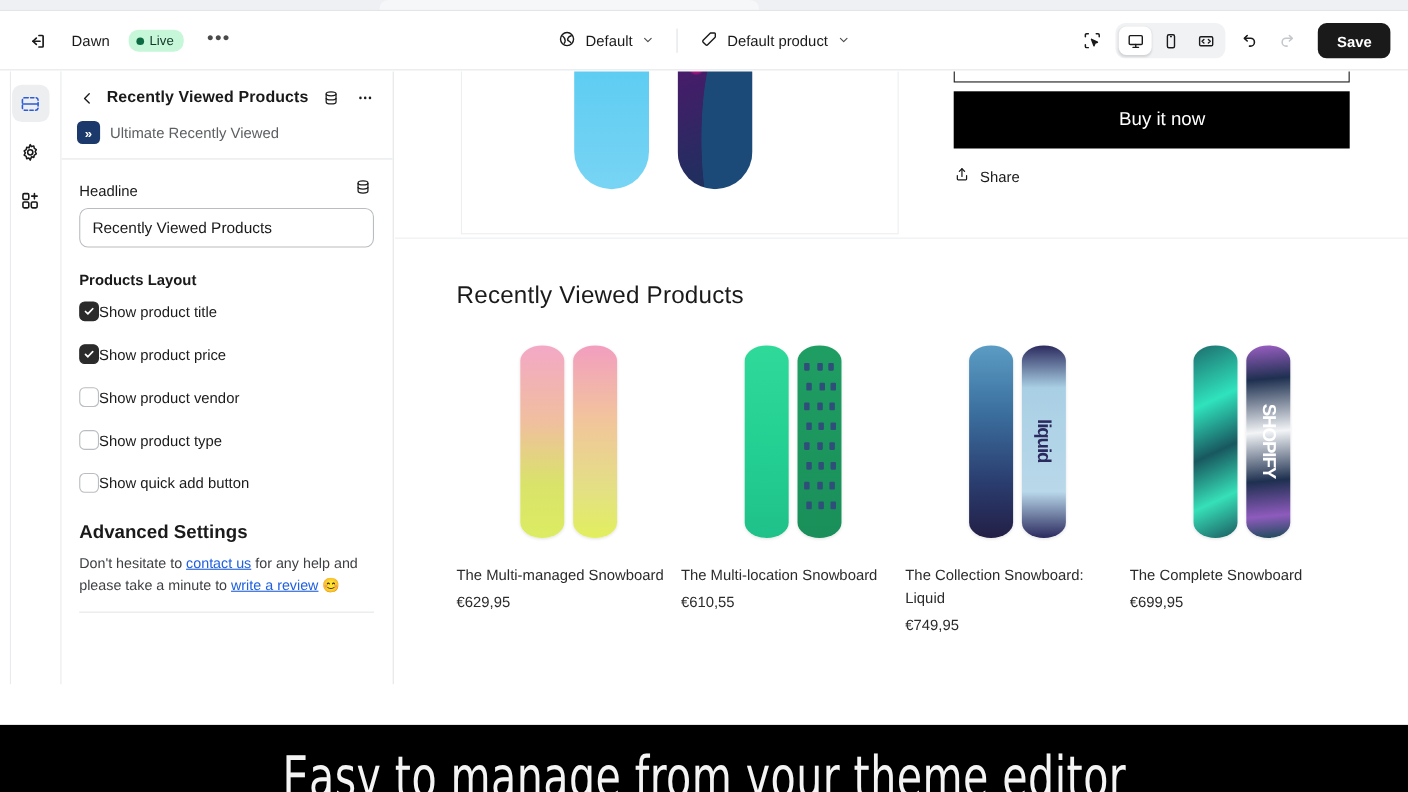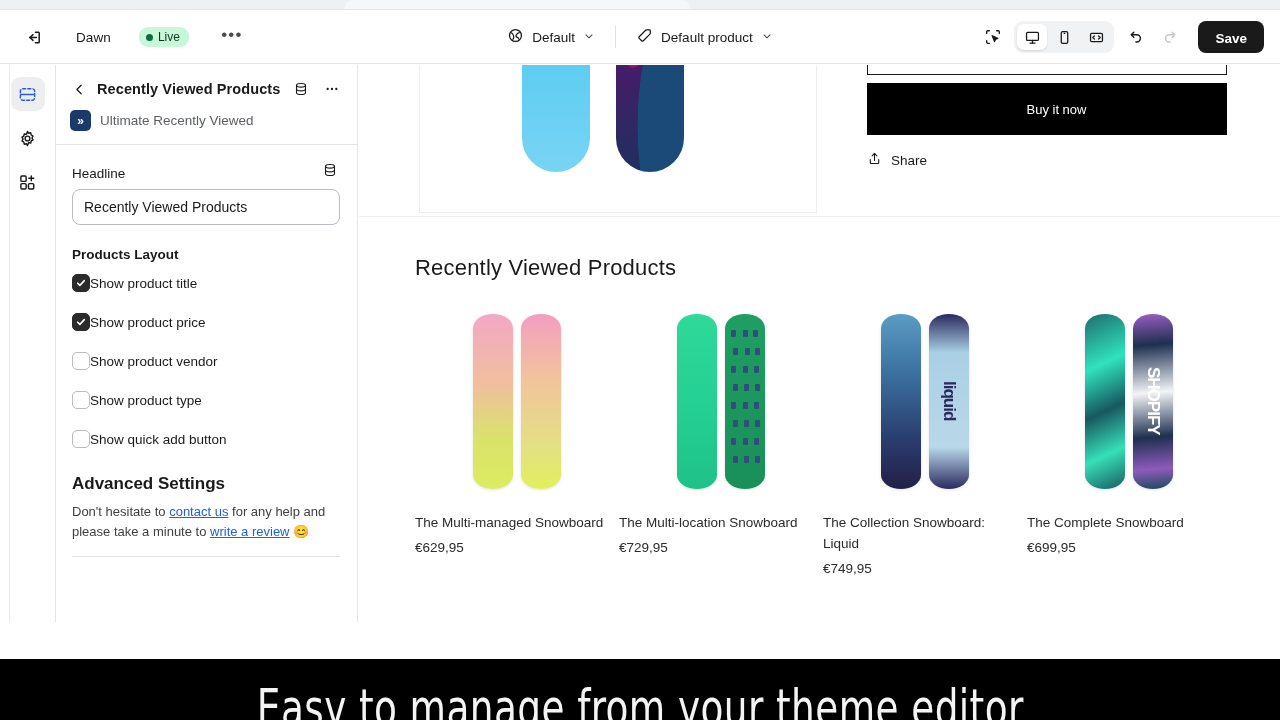--- a/index.html
+++ b/index.html
@@ -15,21 +15,21 @@
     background:#eef0f3; }
   .chrome-tab { position:absolute; top:0; left:345px; width:345px; height:9px;
     background:#f6f7f9; border-radius:8px 8px 0 0; }
   .chrome-line { position:absolute; top:9px; left:0; width:1280px; height:1px;
     background:#e3e5e8; }
 
   
   .topbar { position:absolute; top:10px; left:0; width:1280px; height:54px;
     background:#fff; border-bottom:1px solid #e3e5e8; }
   .tb-left { position:absolute; left:18px; top:0; height:54px; display:flex;
-    align-items:center; gap:28px; }
+    align-items:center; gap:17px; }
   .icon-btn { width:30px; height:30px; border-radius:8px; display:flex;
     align-items:center; justify-content:center; background:transparent; border:none;
     cursor:pointer; color:#1a1a1a; }
   .theme-name { font-size:13.5px; color:#1a1a1a; font-weight:400; letter-spacing:.1px; }
   .live-pill { display:inline-flex; align-items:center; gap:5px; background:#c6f7d8;
     color:#12352a; border-radius:9px; padding:2px 9px 2px 7px; font-size:12px;
     font-weight:500; height:20px; }
   .live-dot { width:7px; height:7px; border-radius:50%; background:#0d6b43; }
   .dots-btn { font-size:17px; color:#4a4a4a; letter-spacing:1.2px; line-height:10px;
     padding-bottom:5px; }
@@ -120,21 +120,21 @@
     border-radius:0 0 34px 34px; }
   .tail-a { left:102px; background:linear-gradient(180deg,#3ec0ee 0%,#5fcdf2 55%,#78d4f4 100%); }
   .tail-b { left:196px; background:
       radial-gradient(ellipse at 70% 80%, #1c4a78 0%, #1c4a78 38%, transparent 39%),
       radial-gradient(ellipse at 25% 20%, #a8147e 0%, #a8147e 30%, transparent 31%),
       linear-gradient(160deg,#6e1669 0%,#4b1a6b 45%,#17335c 100%); }
 
   .buy-col { position:absolute; left:508px; top:-26px; width:360px; }
   .outline-btn-top { height:36px; border:1.5px solid #1a1a1a; background:#fff; }
   .buy-btn { width:360px; height:52px; background:#000; color:#fff; border:none;
-    font-size:13px; cursor:pointer; font-family:"Liberation Sans",sans-serif;
+    font-size:17px; cursor:pointer; font-family:"Liberation Sans",sans-serif;
     margin-top:8px; display:flex; align-items:center; justify-content:center;padding-left:19px; }
   .share-row { display:flex; align-items:center; gap:9px; margin-top:16px;
     font-size:13.5px; color:#1a1a1a; cursor:pointer; width:fit-content; }
 
   .pv-section { padding:38px 0 0 56px; }
   .pv-heading { font-size:22px; color:#1a1a1a; font-weight:400; letter-spacing:.2px; }
   .pgrid { display:flex; gap:0; margin-top:30px; }
   .pcard { width:204px; }
   .pimg { height:180px; display:flex; align-items:center; justify-content:center;
     gap:8px; }
@@ -460,21 +460,21 @@
                 <span class="pix" style="left:30px;top:106px"></span>
               <span class="pix" style="left:6px;top:124px"></span>
                 <span class="pix" style="left:18px;top:124px"></span>
               <span class="pix" style="left:29px;top:124px"></span>
                 <span class="pix" style="left:8px;top:142px"></span>
               <span class="pix" style="left:19px;top:142px"></span>
                 <span class="pix" style="left:30px;top:142px"></span>
             </div>
           </div>
           <div class="ptitle">The Multi-location Snowboard</div>
-          <div class="pprice">€729,95</div>
+          <div class="pprice">€610,55</div>
         </div>
 
         <div class="pcard">
           <div class="pimg">
             <div class="bd b3a"></div>
             <div class="bd b3b">
               <span class="bd-txt dark">liquid</span>
             </div>
           </div>
           <div class="ptitle">The Collection Snowboard: Liquid</div>

